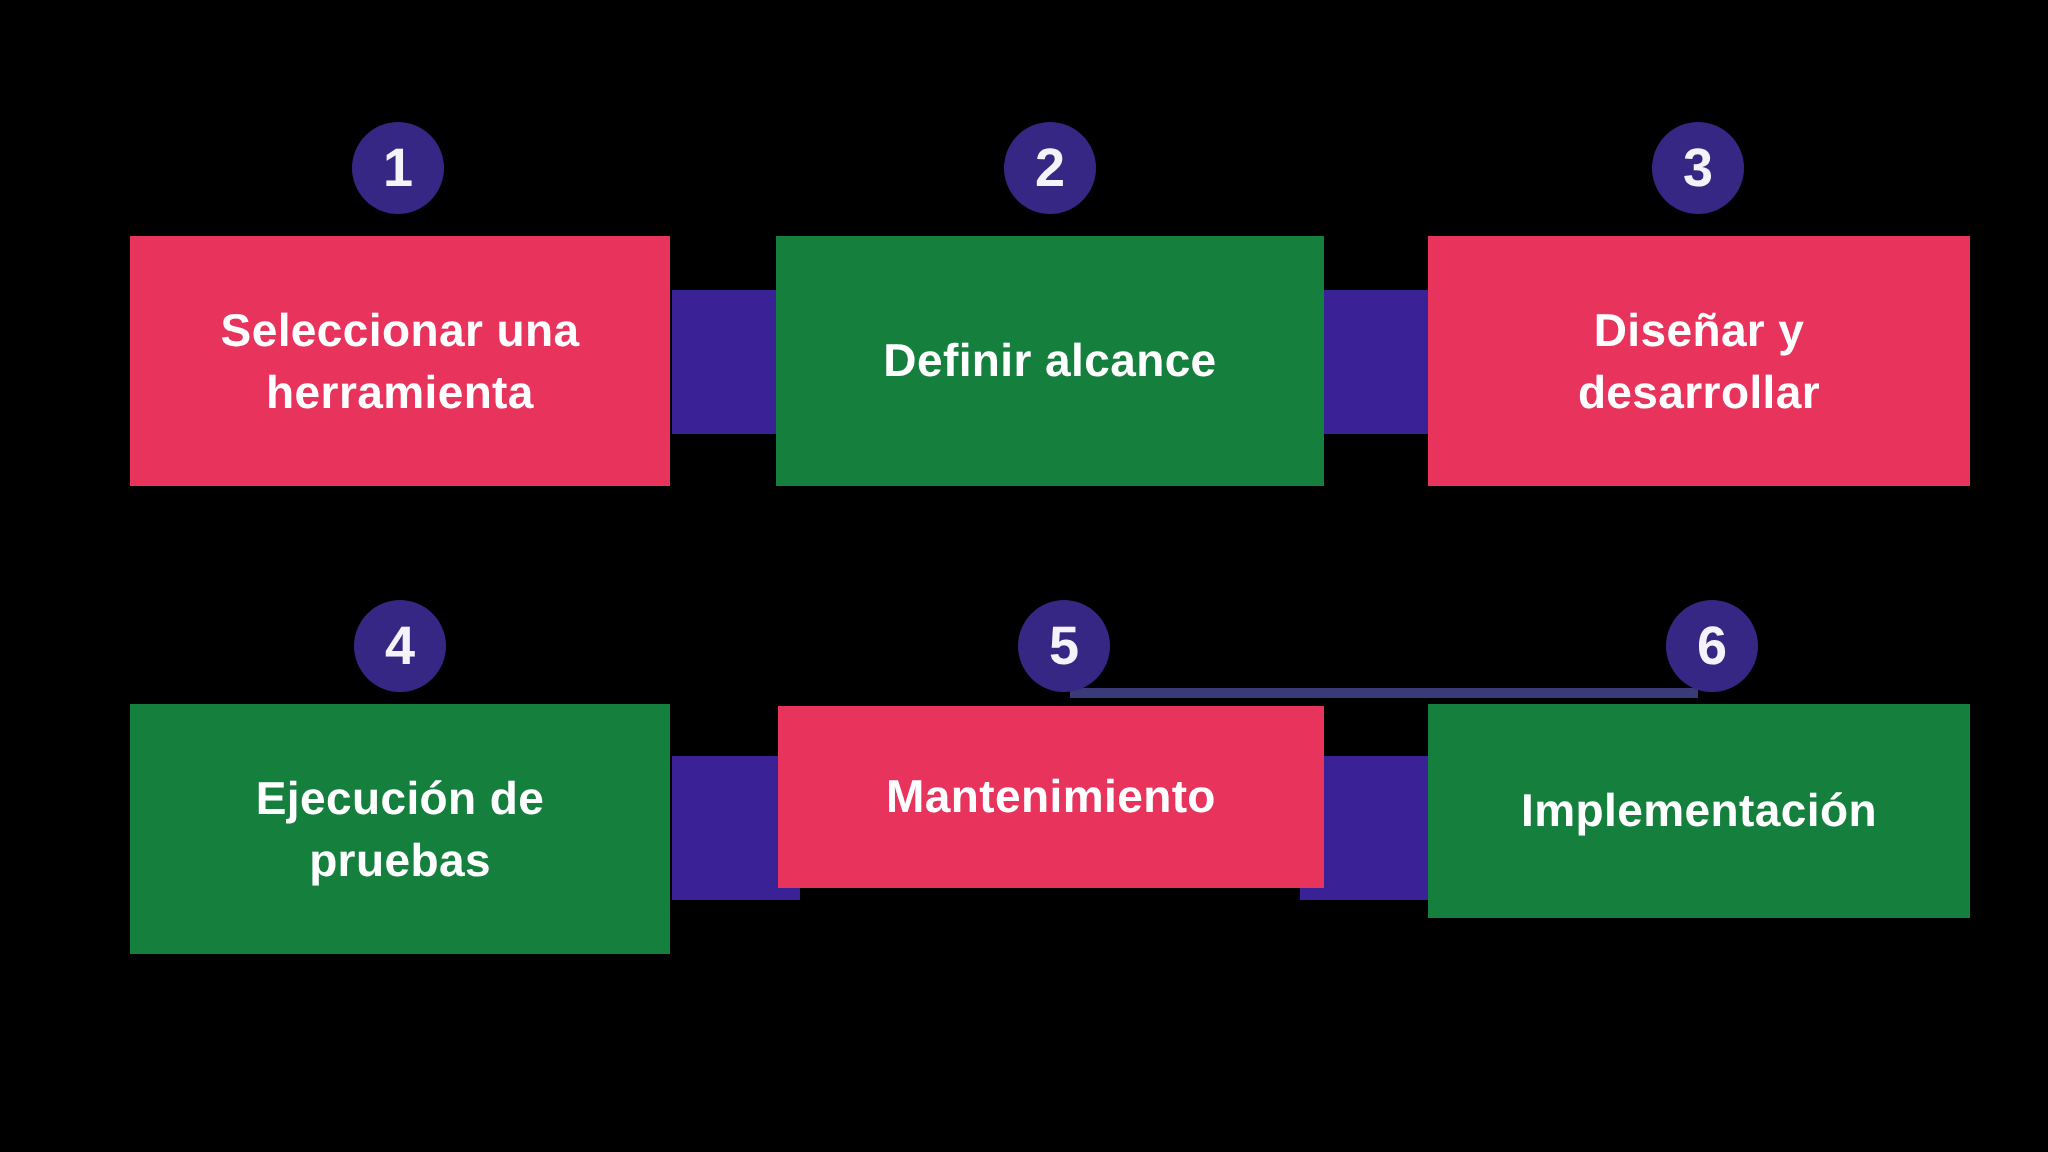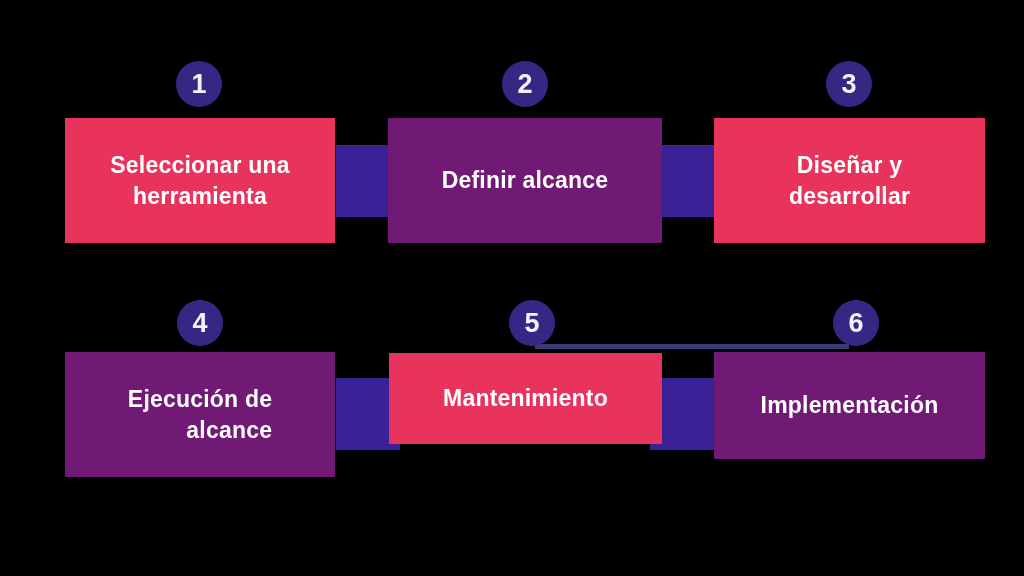--- a/index.html
+++ b/index.html
@@ -41,21 +41,21 @@
   }
   .box-label {
     color: #ffffff;
     font-weight: bold;
     font-size: 23px;
     line-height: 1.33;
     letter-spacing: 0.2px;
     white-space: pre-line;
   }
   .box-pink  { background: #e8345d; }
-  .box-purple{ background: #701a75; text-align: right; }
+  .box-purple{ background: #15803d; }
 
   
   .step-circle {
     position: absolute;
     width: 46px;
     height: 46px;
     border-radius: 50%;
     background: #362785;
     z-index: 3;
     display: flex;
@@ -91,21 +91,21 @@
     <span class="box-label">Definir alcance</span>
   </div>
 
   <div class="box box-pink" style="left:714px; top:118px; width:271px; height:125px;">
     <span class="box-label">Diseñar y
 desarrollar</span>
   </div>
 
   <div class="box box-purple" style="left:65px; top:352px; width:270px; height:125px;">
     <span class="box-label">Ejecución de
-alcance</span>
+pruebas</span>
   </div>
 
   <div class="box box-pink" style="left:389px; top:353px; width:273px; height:91px;">
     <span class="box-label">Mantenimiento</span>
   </div>
 
   <div class="box box-purple" style="left:714px; top:352px; width:271px; height:107px;">
     <span class="box-label">Implementación</span>
   </div>
 

